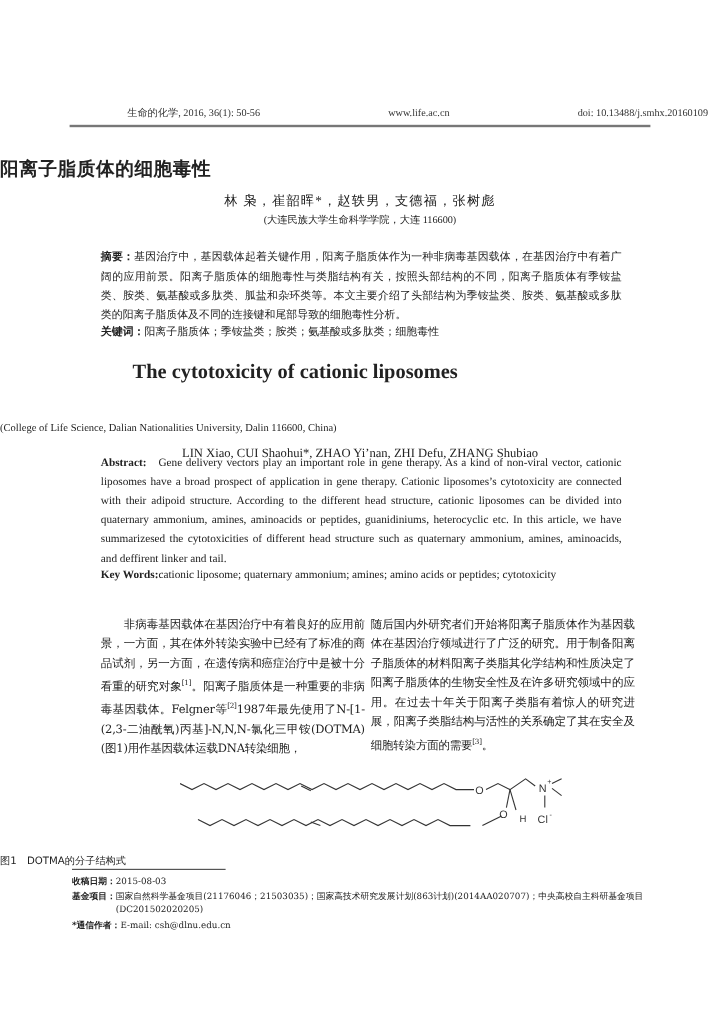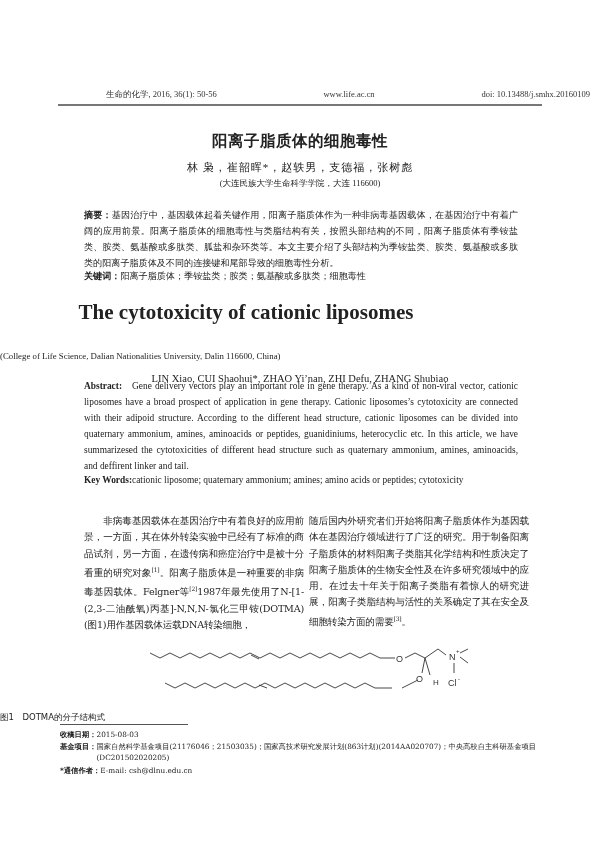--- a/index.html
+++ b/index.html
@@ -1,26 +1,26 @@
 <!DOCTYPE html>
 <html><head>
 <meta charset="utf-8">
 <style>
   html, body { margin:0; padding:0; background:#fff; }
   body { width:600px; height:850px; position:relative; overflow:hidden; color:#222; font-family:"Liberation Serif","DejaVu Serif",serif; }
   .abs { position:absolute; }
   .header { left:58px; top:89px; width:484px; font-size:8.5px; color:#333; display:flex; justify-content:space-between;margin-left:48px; }
   .header-rule { left:58px; top:104px; width:484px; height:2px; background:#777; }
-  .title-cn { left:0; top:131px; width:600px; text-align:center; font-family:"DejaVu Sans",sans-serif; font-weight:bold; font-size:15.5px; letter-spacing:0.5px; }
+  .title-cn { left:0; top:131px; width:600px; text-align:left; font-family:"DejaVu Sans",sans-serif; font-weight:bold; font-size:15.5px; letter-spacing:0.5px; }
   .authors-cn { left:0; top:160px; width:600px; text-align:center; font-size:11px; letter-spacing:1px; }
   .affil-cn { left:0; top:178px; width:600px; text-align:center; font-size:8.5px; }
   .abs-cn { left:84px; top:207px; width:434px; font-size:9.1px; line-height:16px; text-align:justify; font-family:"DejaVu Serif",serif; }
   .bold { font-weight:bold; font-family:"DejaVu Sans",sans-serif;margin-top:32px; }
   .kw-cn { left:84px; top:270px; width:434px; font-size:9.1px; font-family:"DejaVu Serif",serif; }
-  .title-en { left:0; top:300px; width:492px; text-align:center; font-weight:bold; font-size:21px; }
+  .title-en { left:0; top:300px; width:492px; text-align:center; font-weight:bold; font-size:17px; }
   .authors-en { left:0; top:334px; width:600px; text-align:center; font-size:10.5px;margin-top:39px; }
   .affil-en { left:0; top:351px; width:600px; text-align:left; font-size:8.8px; }
   .abs-en { left:84px; top:378px; width:434px; font-size:9.4px; line-height:16px; text-align:justify; }
   .kw-en { left:84px; top:475px; width:434px; font-size:9.4px; }
   .col { top:513px; width:220px; font-size:9.6px; line-height:16.3px; text-align:justify; font-family:"DejaVu Serif",serif; letter-spacing:-0.2px; }
   .col-left { left:84px; text-indent:2em; }
   .col-right { left:309px; }
   sup { font-size:6px; }
   .fig { left:150px; top:645px; width:320px; height:55px; }
   .fig-caption { left:0; top:712px; width:600px; text-align:left; font-size:8.5px; font-family:"DejaVu Sans",sans-serif; }

